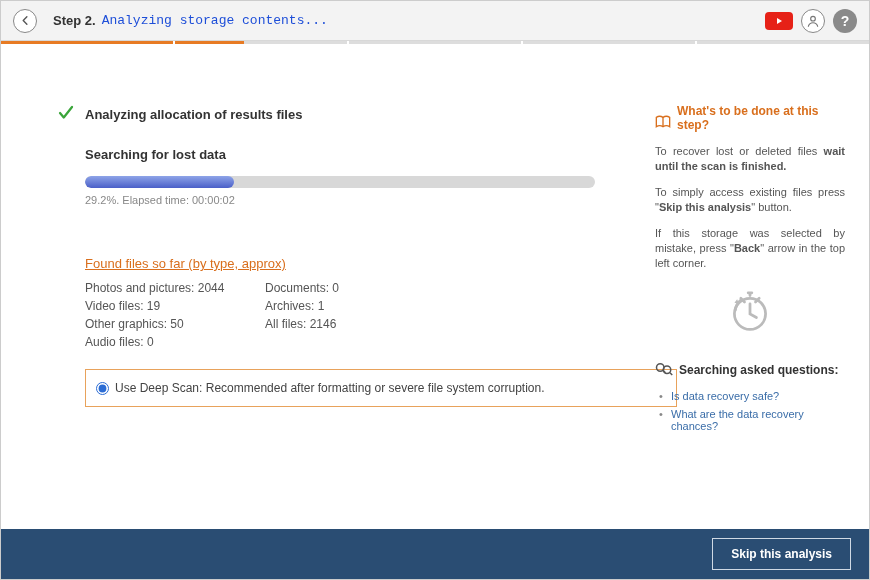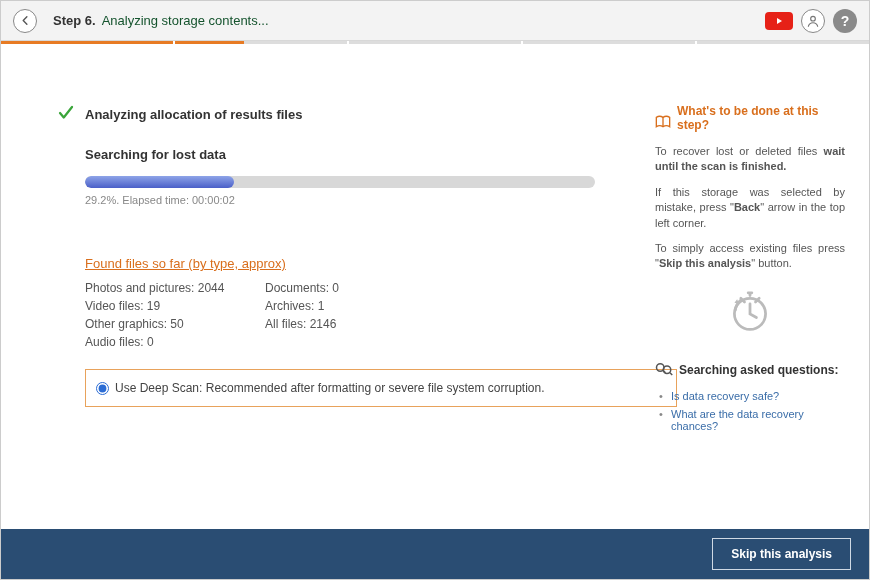--- a/index.html
+++ b/index.html
@@ -28,21 +28,21 @@
   border-radius: 50%;
   display: flex;
   align-items: center;
   justify-content: center;
   background: #fff;
   cursor: pointer;
   margin-right: 16px;
 }
 .back-btn svg { width: 11px; height: 11px; }
 .step-label { font-weight: bold; color: #333; margin-right: 6px; font-size: 13px;}
-.step-title { color: #14532d; font-size: 13px;}
+.step-title { color: #1d4ed8; font-size: 13px; font-family: Liberation Mono, monospace;}
 .header-right { margin-left: auto; display: flex; align-items: center; gap: 8px; }
 .hdr-icon {
   width: 24px; height: 24px; border-radius: 50%;
   display: flex; align-items: center; justify-content: center;
   cursor: pointer;
 }
 .hdr-icon.yt { background: #e62117; color:#fff; border-radius:4px; width:28px; height:18px;}
 .hdr-icon.user { border: 1.5px solid #888; background:#fff; }
 .hdr-icon.help { background: #8a8a8a; color: #fff; font-weight:bold; font-size:14px;}
 .progress-strip {
@@ -114,21 +114,21 @@
 </style>
 </head>
 <body>
 
 <div class="header">
   <div class="back-btn">
     <svg viewBox="0 0 24 24">
         <path d="M15 4l-8 8 8 8" fill="none" stroke="#555" stroke-width="3" stroke-linecap="round" stroke-linejoin="round"></path>
       </svg>
   </div>
-  <span class="step-label">Step 6.</span>
+  <span class="step-label">Step 2.</span>
   <span class="step-title">Analyzing storage contents...</span>
   <div class="header-right">
     <div class="hdr-icon yt">
       <svg width="10" height="10" viewBox="0 0 10 10">
           <path d="M3 2l5 3-5 3z" fill="#fff"></path>
         </svg>
     </div>
     <div class="hdr-icon user">
       <svg width="14" height="14" viewBox="0 0 24 24">
           <circle cx="12" cy="8" r="4" fill="none" stroke="#777" stroke-width="2"></circle>
@@ -188,22 +188,22 @@
     <div class="side-head">
       <span>
         <svg width="16" height="14" viewBox="0 0 24 20">
             <path d="M2 3c3-2 7-2 10 0 3-2 7-2 10 0v14c-3-2-7-2-10 0-3-2-7-2-10 0z" fill="none" stroke="#d96f1d" stroke-width="2"></path>
             <line x1="12" y1="3" x2="12" y2="17" stroke="#d96f1d" stroke-width="2"></line>
           </svg>
       </span>
       <span>What's to be done at this step?</span>
     </div>
     <p class="side-p"><span>To recover lost or deleted files </span><b>wait until the scan is finished.</b></p>
+    <p class="side-p"><span>To simply access existing files press "</span><b>Skip this analysis</b><span>" button.</span></p>
     <p class="side-p"><span>If this storage was selected by mistake, press "</span><b>Back</b><span>" arrow in the top left corner.</span></p>
-    <p class="side-p"><span>To simply access existing files press "</span><b>Skip this analysis</b><span>" button.</span></p>
 
     <div class="side-clock">
       <svg class="clock-svg" viewBox="0 0 48 48">
         <circle cx="24" cy="26" r="17" fill="none" stroke="#bbb" stroke-width="3"></circle>
         <path d="M24 15v11l7 4" fill="none" stroke="#bbb" stroke-width="3" stroke-linecap="round"></path>
         <path d="M14 9l4 4M34 9l-4 4" fill="none" stroke="#bbb" stroke-width="3" stroke-linecap="round"></path>
         <path d="M24 6v-3m-2 0h4" fill="none" stroke="#bbb" stroke-width="3" stroke-linecap="round"></path>
         <path d="M8 22a17 17 0 0 1 6-11" fill="none" stroke="#bbb" stroke-width="3" stroke-linecap="round"></path>
         <path d="M10 10l-3 4 5 1z" fill="#bbb"></path>
       </svg>

